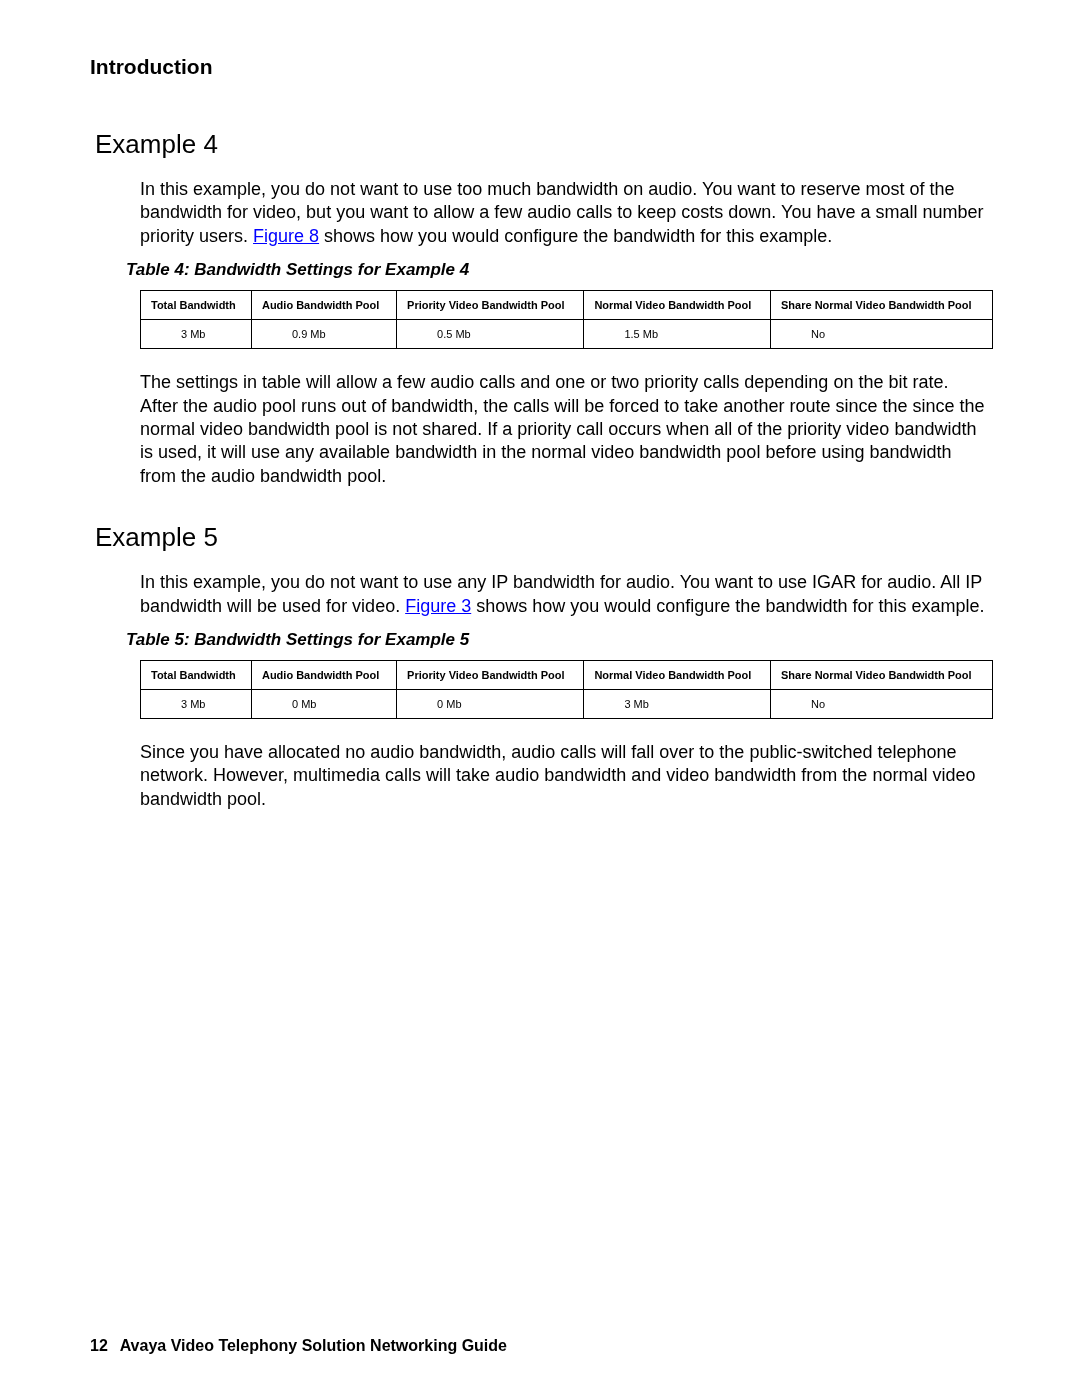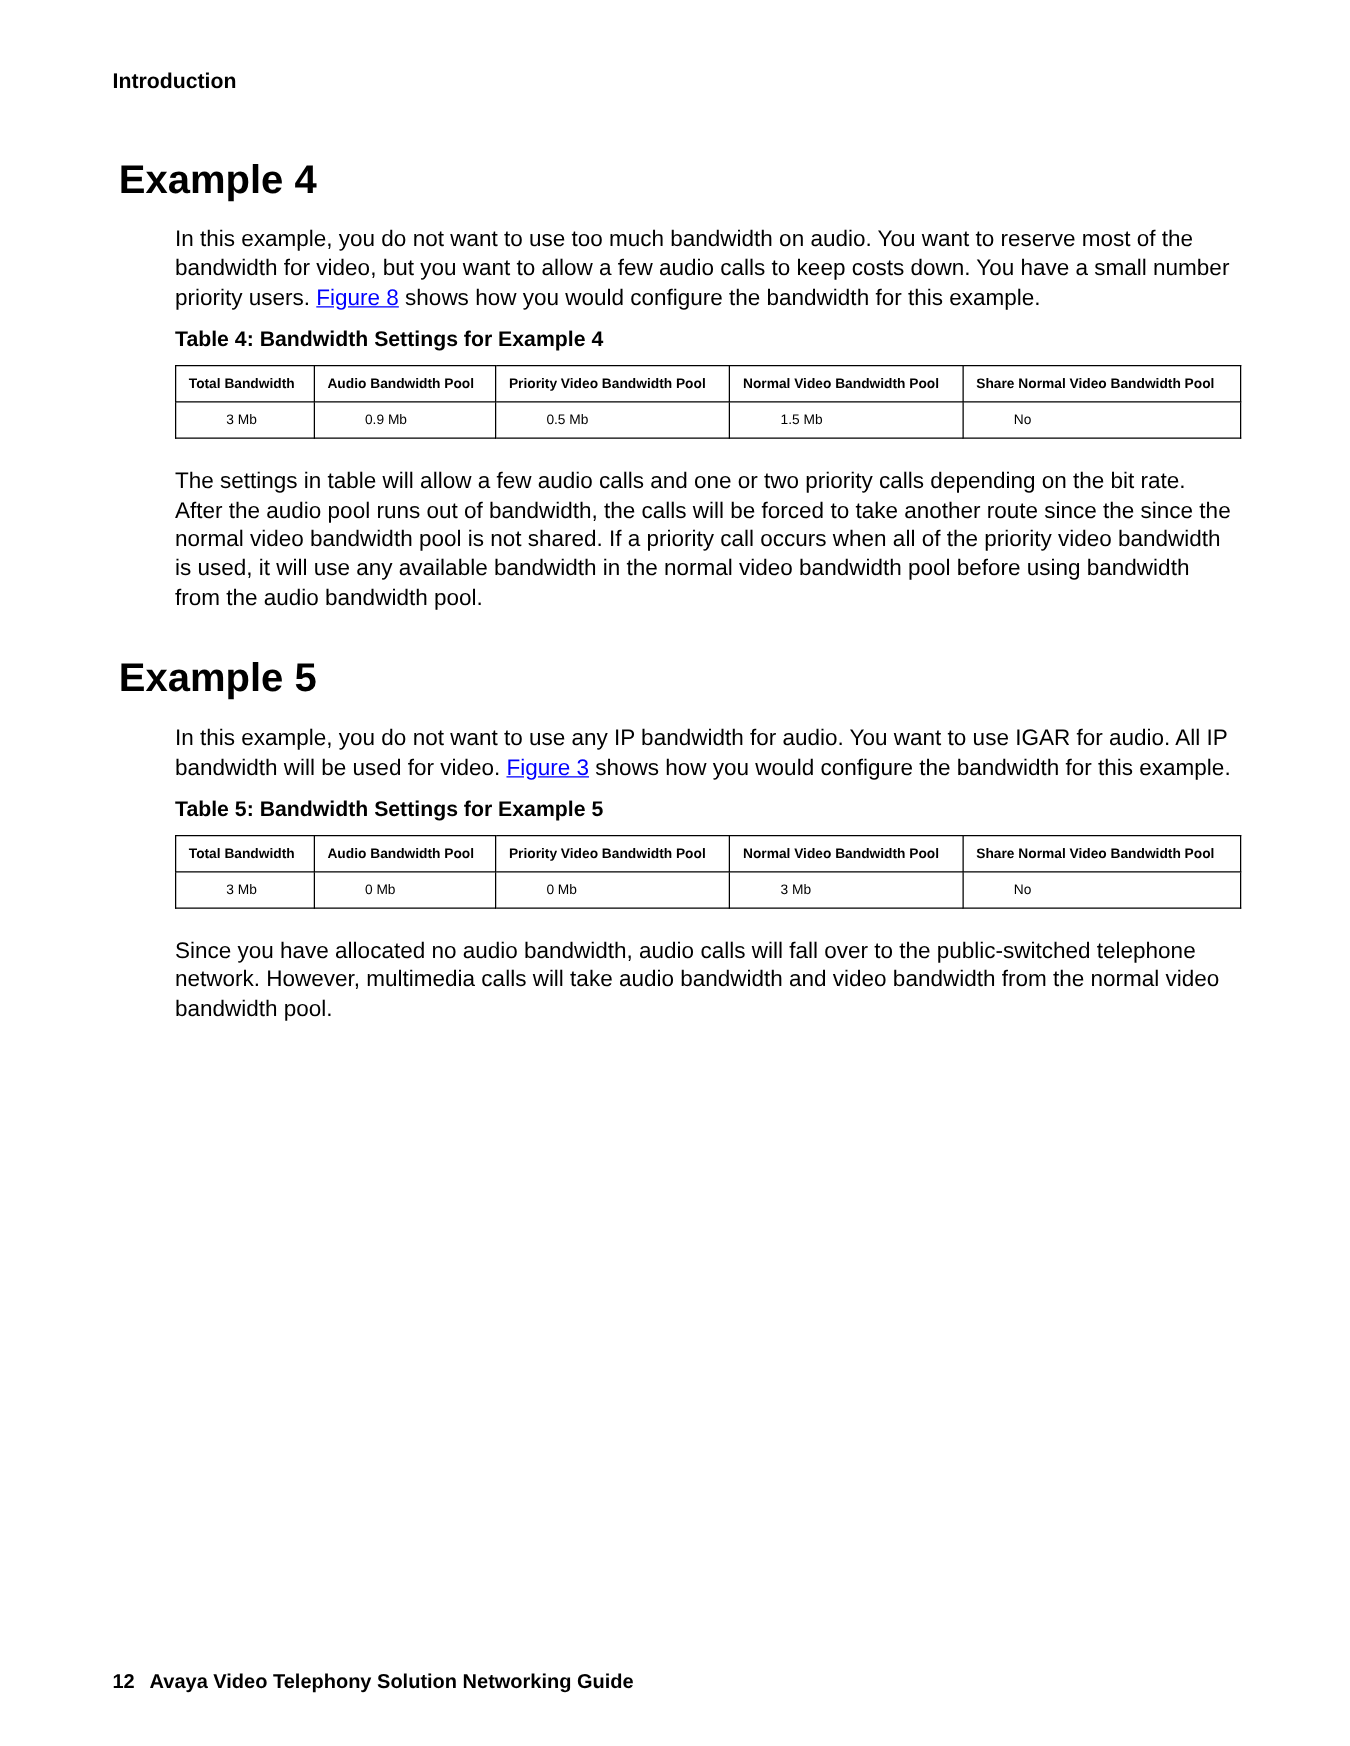--- a/index.html
+++ b/index.html
@@ -10,41 +10,42 @@
     body {
       font-family: Arial, Helvetica, sans-serif;
       background: #ffffff;
       width: 1080px;
       height: 1397px;
       position: relative;
       padding: 55px 90px 40px 90px;
     }
     .header-label {
       font-weight: bold;
-      font-size: 17px;
+      font-size: 21px;
       margin-bottom: 50px;
     }
     .section-heading {
-      font-weight: bold;
-      font-size: 32px;
+      font-weight: normal;
+      font-size: 26px;
       margin-bottom: 18px;
       margin-left: 5px;
     }
     .body-para {
       font-size: 18px;
       line-height: 1.3;
       margin-left: 50px;
       margin-bottom: 12px;
     }
     .table-caption {
       font-weight: bold;
       font-size: 17px;
-      margin-left: 50px;
+      margin-left: 36px;
       margin-bottom: 10px;
       margin-top: 5px;
+      font-style: italic;
     }
     .data-table {
       border-collapse: collapse;
       margin-left: 50px;
       width: 853px;
       margin-bottom: 22px;
     }
     .data-table th,
     .data-table td {
       border: 1.5px solid #000;

